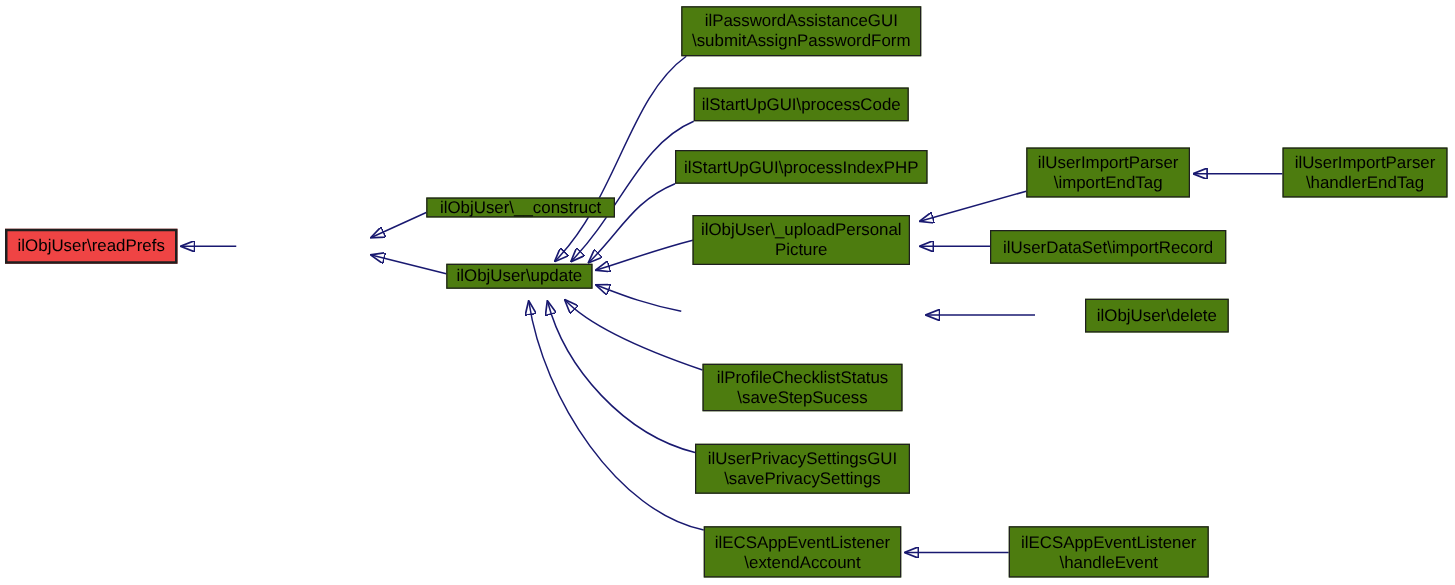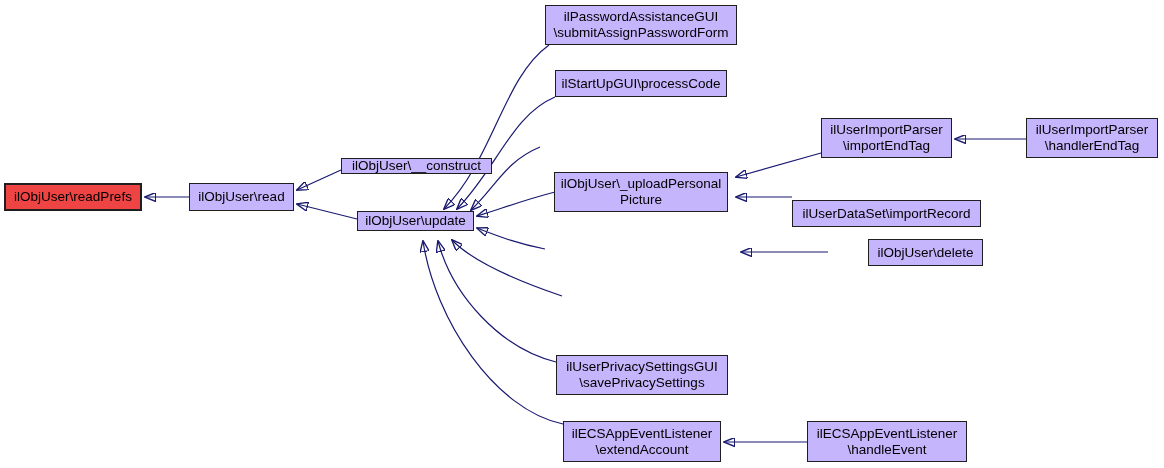--- a/index.html
+++ b/index.html
@@ -22,21 +22,21 @@
   }
   .edges path, .edges line {
     stroke: #191970;
     stroke-width: 1.2;
     fill: none;
   }
   .node {
     position: absolute;
     box-sizing: border-box;
     border: 1px solid #1f1f1f;
-    background: #c4b5fd;
+    background: #4d7c0f;
     color: #000000;
     font-size: 13.5px;
     line-height: 16px;
     display: flex;
     align-items: center;
     justify-content: center;
     text-align: center;
     white-space: pre-line;
     cursor: pointer;
   }
@@ -75,65 +75,69 @@
     <line x1="792" y1="197" x2="736" y2="197" marker-end="url(#arrow)"></line>
     <line x1="828" y1="252" x2="741" y2="252" marker-end="url(#arrow)"></line>
     <line x1="1026" y1="139" x2="955" y2="139" marker-end="url(#arrow)"></line>
     <line x1="807" y1="442" x2="724" y2="442" marker-end="url(#arrow)"></line>
   </svg>
 
   <div class="node highlight" style="left:4px; top:183px; width:138px; height:28px">
     <span>ilObjUser\readPrefs</span>
   </div>
 
-  <div class="node" style="left:189px; top:183px; width:105px; height:28px">
-    <span>ilObjUser\read</span>
-  </div>
 
   <div class="node" style="left:341px; top:158px; width:151px; height:16px">
     <span>ilObjUser\__construct</span>
   </div>
 
   <div class="node" style="left:357px; top:211px; width:117px; height:20px">
     <span>ilObjUser\update</span>
   </div>
 
   <div class="node" style="left:545px; top:5px; width:192px; height:40px">
     <span>ilPasswordAssistanceGUI
 \submitAssignPasswordForm</span>
   </div>
 
   <div class="node" style="left:555px; top:70px; width:172px; height:27px">
     <span>ilStartUpGUI\processCode</span>
   </div>
 
+  <div class="node" style="left:540px; top:120px; width:202px; height:27px">
+    <span>ilStartUpGUI\processIndexPHP</span>
+  </div>
 
   <div class="node" style="left:554px; top:172px; width:174px; height:40px">
     <span>ilObjUser\_uploadPersonal
 Picture</span>
   </div>
 
 
+  <div class="node" style="left:562px; top:291px; width:160px; height:38px">
+    <span>ilProfileChecklistStatus
+\saveStepSucess</span>
+  </div>
 
   <div class="node" style="left:556px; top:355px; width:172px; height:40px">
     <span>ilUserPrivacySettingsGUI
 \savePrivacySettings</span>
   </div>
 
   <div class="node" style="left:563px; top:421px; width:158px; height:41px">
     <span>ilECSAppEventListener
 \extendAccount</span>
   </div>
 
   <div class="node" style="left:821px; top:118px; width:131px; height:40px">
     <span>ilUserImportParser
 \importEndTag</span>
   </div>
 
-  <div class="node" style="left:792px; top:200px; width:189px; height:27px">
+  <div class="node" style="left:792px; top:184px; width:189px; height:27px">
     <span>ilUserDataSet\importRecord</span>
   </div>
 
   <div class="node" style="left:868px; top:239px; width:115px; height:27px">
     <span>ilObjUser\delete</span>
   </div>
 
   <div class="node" style="left:807px; top:421px; width:160px; height:41px">
     <span>ilECSAppEventListener
 \handleEvent</span>

